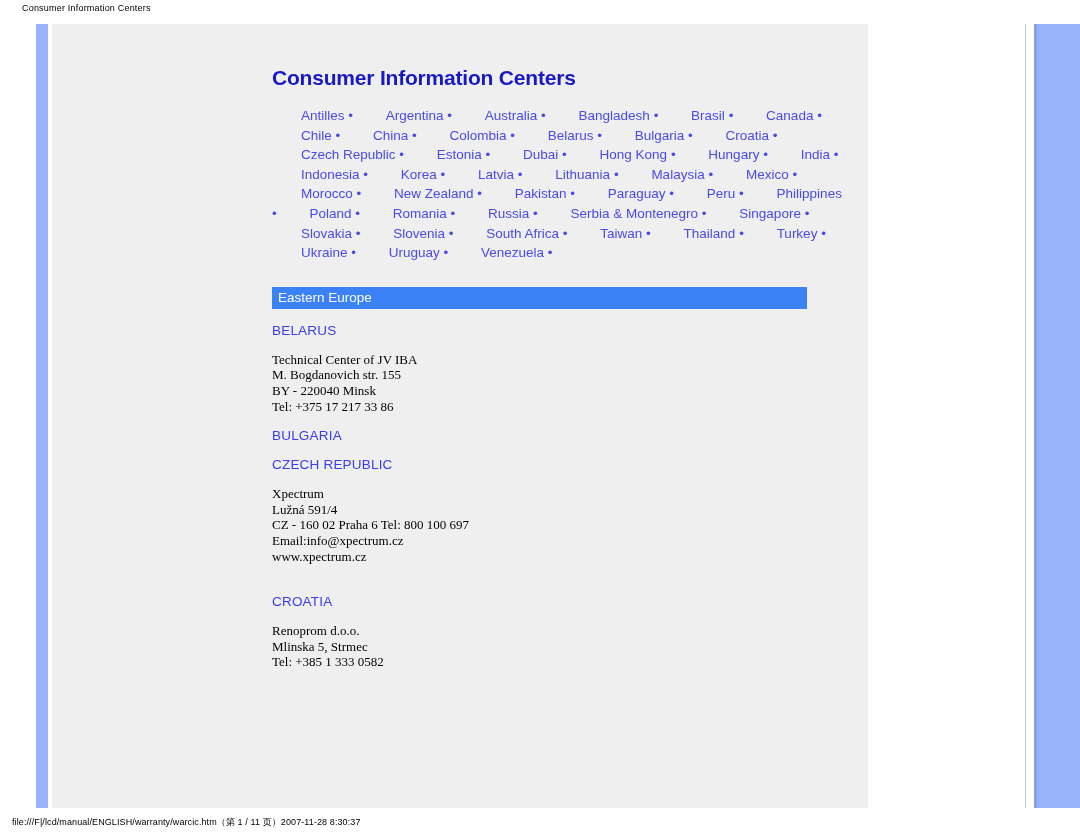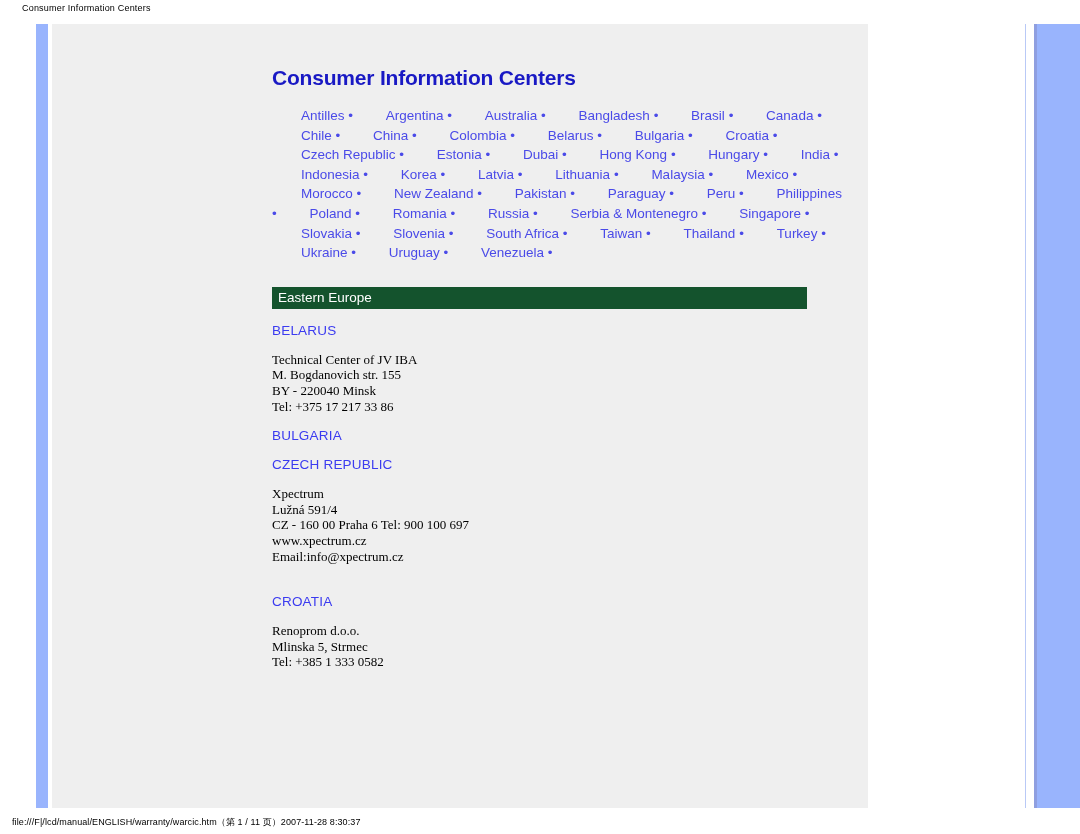--- a/index.html
+++ b/index.html
@@ -118,21 +118,21 @@
     margin-left: 29px;
   }
   .country-index .sep {
     color: #4a4ae8;
   }
 
   .region-bar {
     margin-top: 24px;
     width: 535px;
     height: 22px;
-    background: #14532d;
+    background: #3b82f6;
     color: #ffffff;
     font-size: 13.5px;
     line-height: 22px;
     padding-left: 6px;
     box-sizing: border-box;
     font-family: "Liberation Sans", sans-serif;
   }
 
   .country-block {
     margin-top: 14px;
@@ -187,23 +187,23 @@
           </div>
         </div>
         <div class="country-block">
           <div class="country-name">BULGARIA</div>
         </div>
         <div class="country-block">
           <div class="country-name">CZECH REPUBLIC</div>
           <div class="address">
             <div>Xpectrum</div>
             <div>Lužná 591/4</div>
-            <div>CZ - 160 00 Praha 6 Tel: 900 100 697</div>
+            <div>CZ - 160 02 Praha 6 Tel: 800 100 697</div>
+            <div>Email:info@xpectrum.cz</div>
             <div>www.xpectrum.cz</div>
-            <div>Email:info@xpectrum.cz</div>
           </div>
         </div>
         <div class="country-block gap-lg">
           <div class="country-name">CROATIA</div>
           <div class="address">
             <div>Renoprom d.o.o.</div>
             <div>Mlinska 5, Strmec</div>
             <div>Tel: +385 1 333 0582</div>
           </div>
         </div>

